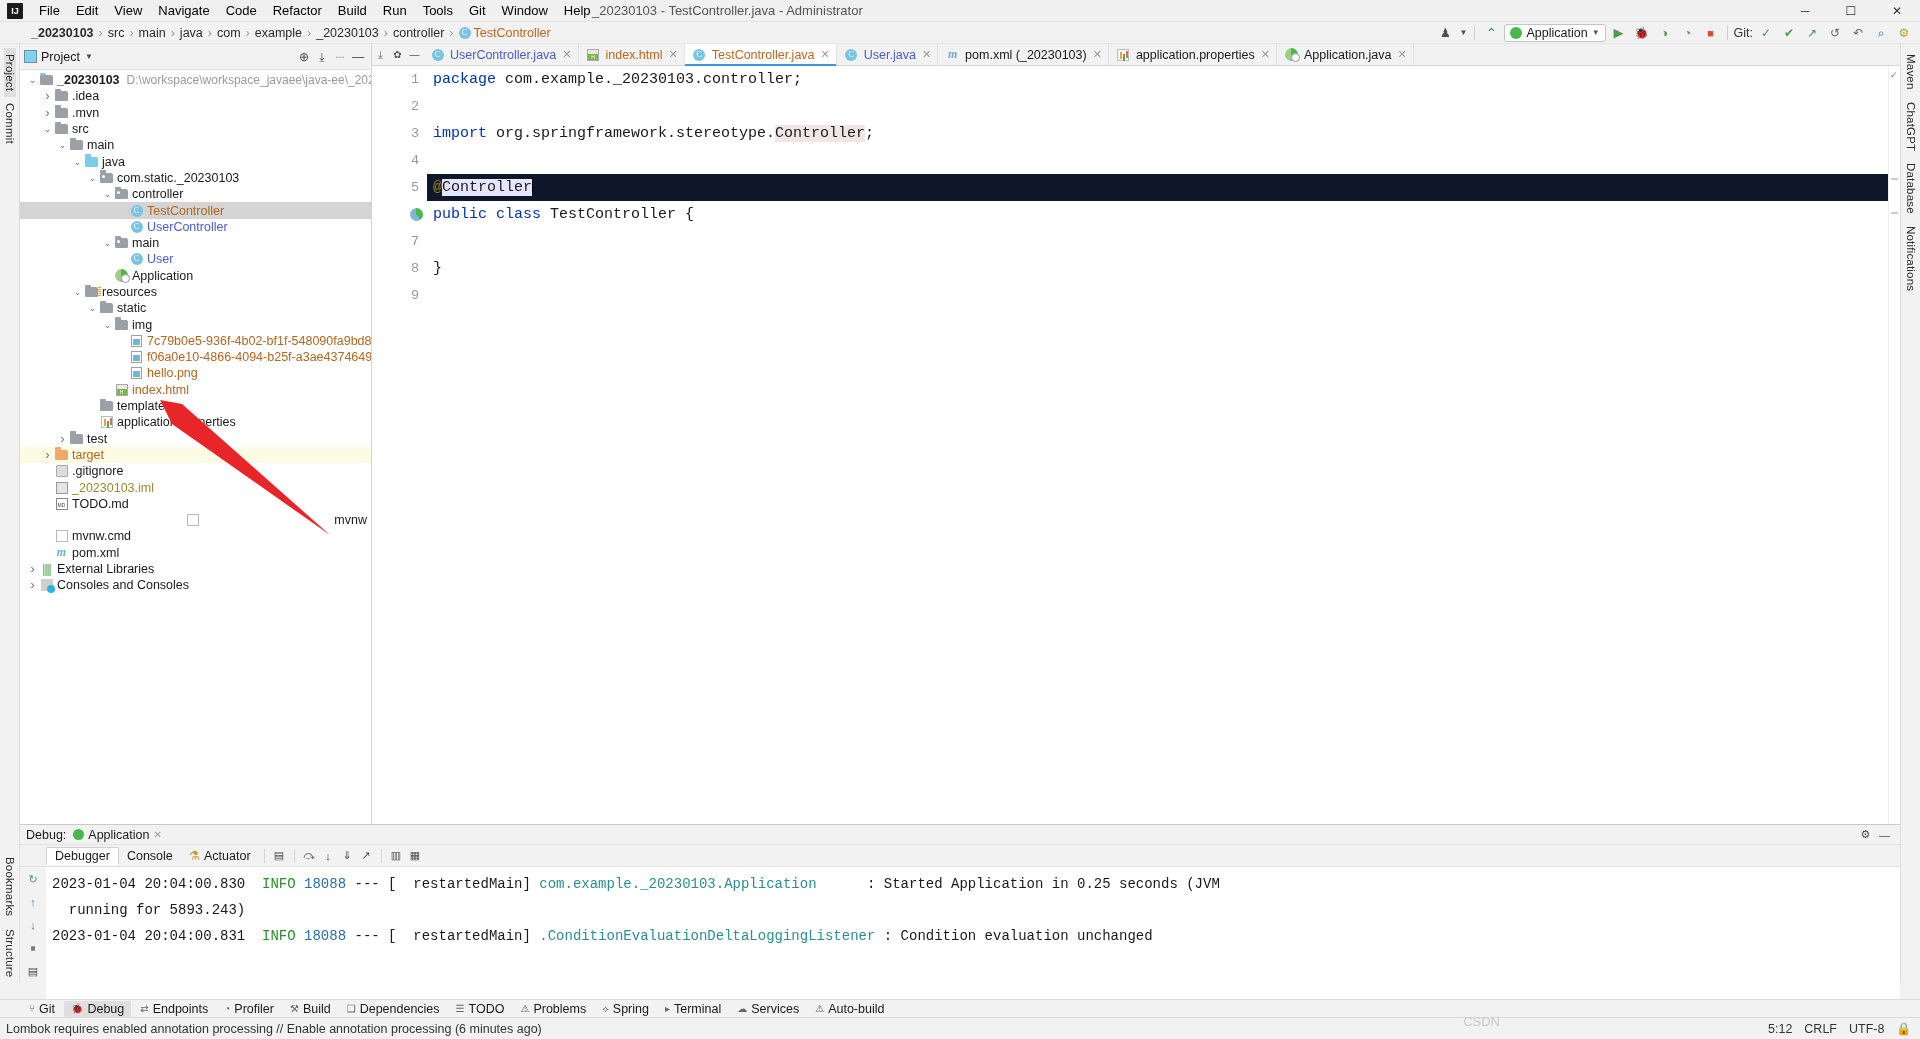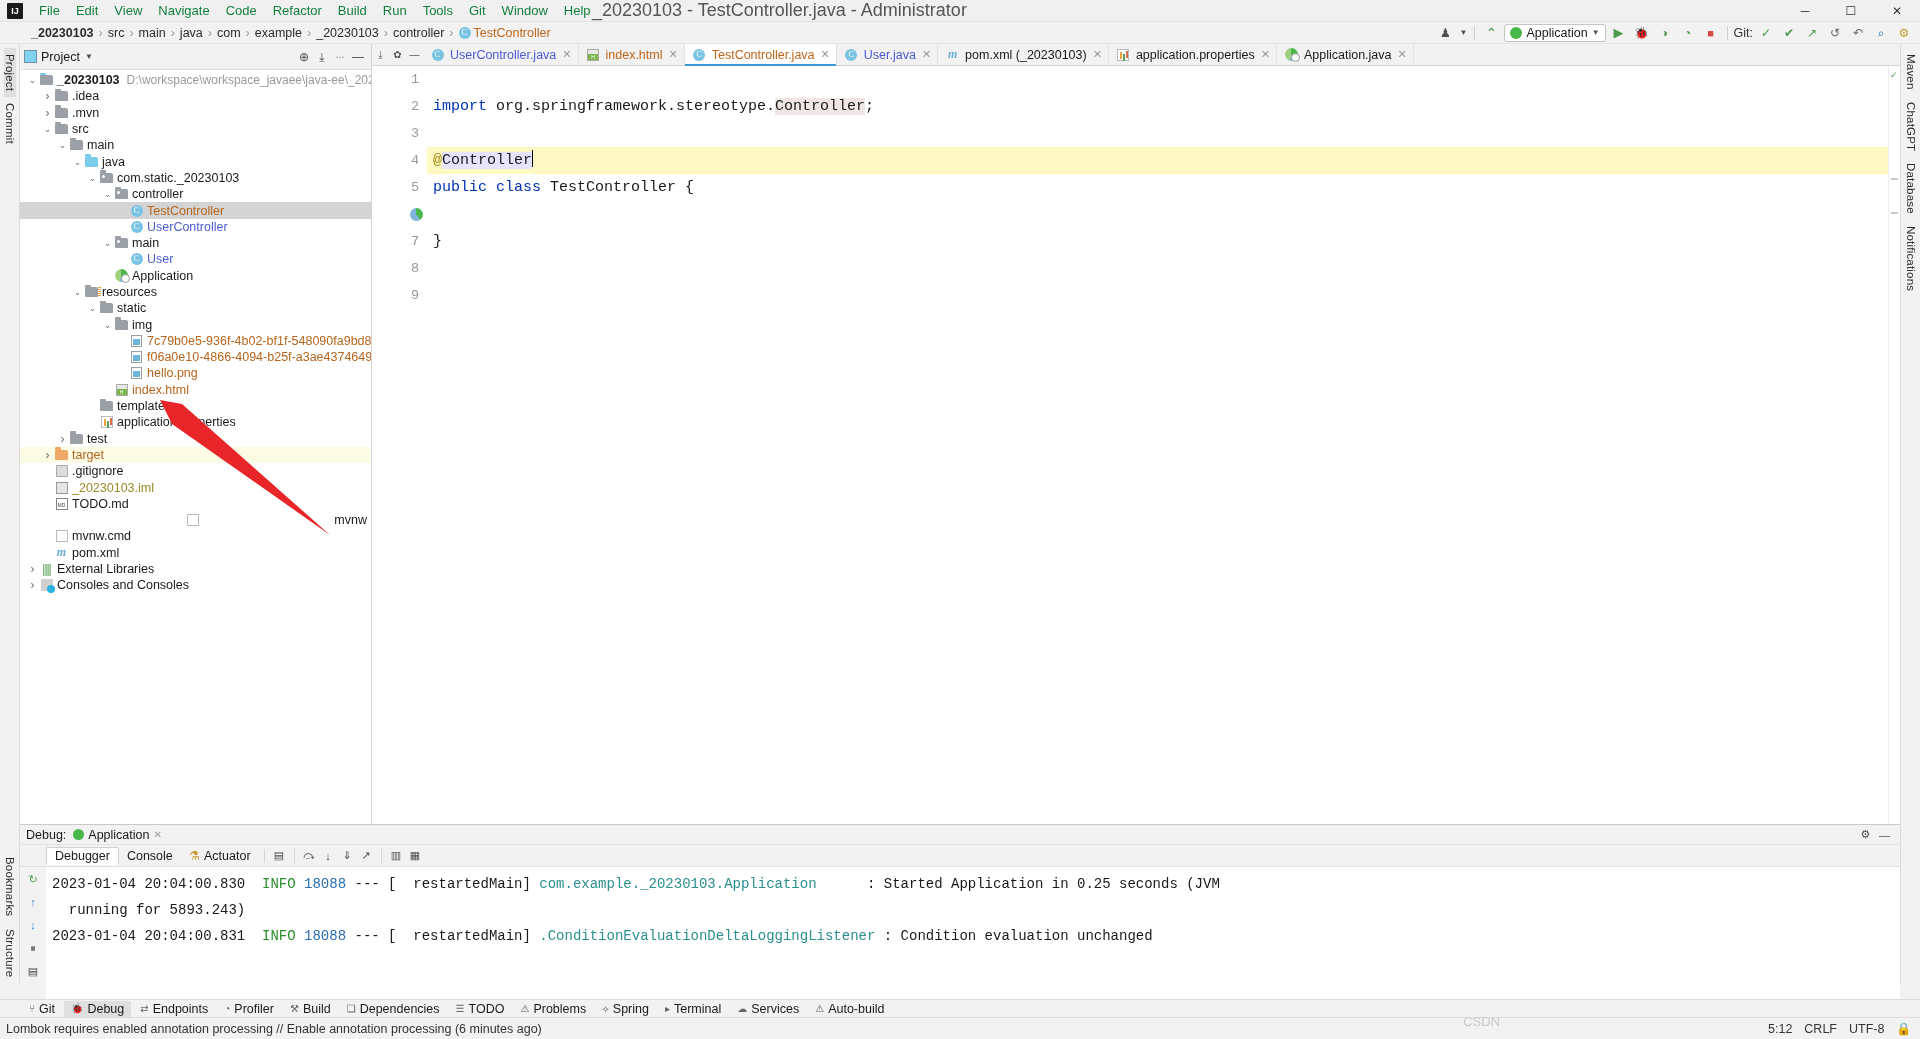--- a/index.html
+++ b/index.html
@@ -13,25 +13,25 @@
   #titlebar{
     height:22px; background:#f0f0f0; display:flex; align-items:center;
     border-bottom:1px solid #e2e2e2; position:relative;
   }
   #ij-logo{
     width:16px;height:16px;margin:0 8px 0 7px;background:#1b1b1b;color:#fff;
     font-size:9px;font-weight:bold;display:flex;align-items:center;justify-content:center;
     border-radius:1px;
   }
   .menu-item{
-    padding:4px 8px; font-size:13px; color:#15803d; cursor:default; white-space:nowrap;
+    padding:4px 8px; font-size:13px; color:#000000; cursor:default; white-space:nowrap;
   }
   #win-title{
     position:absolute; left:0; right:12px; text-align:left; padding-left:592px;
-    font-size:18px; color:#555; pointer-events:none;
+    font-size:13px; color:#555; pointer-events:none;
   }
   #win-buttons{ margin-left:auto; display:flex; height:100%; z-index:5;}
   .wbtn{ width:46px; display:flex;align-items:center;justify-content:center;font-size:12px;color:#333;}
 
   
   #navrow{
     height:22px; background:#f2f2f2; display:flex; align-items:center;
     padding-left:28px; position:relative; border-bottom:1px solid #e6e6e6;
   }
   .crumb{ font-size:12.5px; color:#2b2b2b; padding:0 3px; white-space:nowrap;}
@@ -140,21 +140,21 @@
   .tab-lbl.orange{color:#c0651b;}
   .tab-lbl.blue{color:#4a5bd4;}
 
   #code-area{ flex:1; display:flex; position:relative; overflow:hidden; background:#fff;}
   #gutter{ width:55px; flex:none; background:#fff; position:relative;}
   .lnum{ height:27px; line-height:27px; text-align:right; padding-right:8px;
          font-family:"Liberation Mono",monospace; font-size:13.5px; color:#999; }
   #code{ flex:1; position:relative; overflow:hidden;}
   .cline{ height:27px; line-height:27px; font-family:"Liberation Mono",monospace;
           font-size:15px; padding-left:6px; white-space:pre;}
-  .cline.current{ background:#fef9c3; }
+  .cline.current{ background:#0f172a; }
   .kw{ color:#0033b3; }
   .ann{ color:#9e880d; }
   .ann-hl{ background:#e6e4ff; }
   .type-hl{ background:#f0e6e6; }
   .plain{ color:#1a1a1a; }
   .caret{ display:inline-block;width:1px;height:17px;background:#000;vertical-align:-3px;}
   #right-marks{ width:12px; background:#fff; border-left:1px solid #eee; position:relative;}
   .mark{position:absolute;right:2px;width:7px;height:2px;}
 
   
@@ -586,20 +586,21 @@
           <div class="lnum">3</div>
           <div class="lnum">4</div>
           <div class="lnum">5</div>
           <div class="lnum">6</div>
           <div class="lnum">7</div>
           <div class="lnum">8</div>
           <div class="lnum">9</div>
           <div style="position: absolute; left: 38px; top: 142px; width: 13px; height: 13px; border-radius: 50%; background: conic-gradient(rgb(73, 184, 74) 0deg, rgb(73, 184, 74) 40%, rgb(127, 181, 216) 40%, rgb(127, 181, 216) 100%);"></div>
         </div>
       <div id="code">
+          <div class="cline"><span class="kw">package </span><span class="plain">com.example._20230103.controller;</span></div>
           <div class="cline"></div>
           <div class="cline"><span class="kw">import </span><span class="plain">org.springframework.stereotype.</span><span class="type-hl">Controller</span><span class="plain">;</span></div>
           <div class="cline"></div>
           <div class="cline current"><span class="ann">@</span><span class="ann-hl">Controller</span><span class="caret"></span></div>
           <div class="cline"><span class="kw">public </span><span class="kw">class </span><span class="plain">TestController {</span></div>
           <div class="cline"></div>
           <div class="cline"><span class="plain">}</span></div>
           <div class="cline"></div>
         </div>
       <div id="right-marks">

